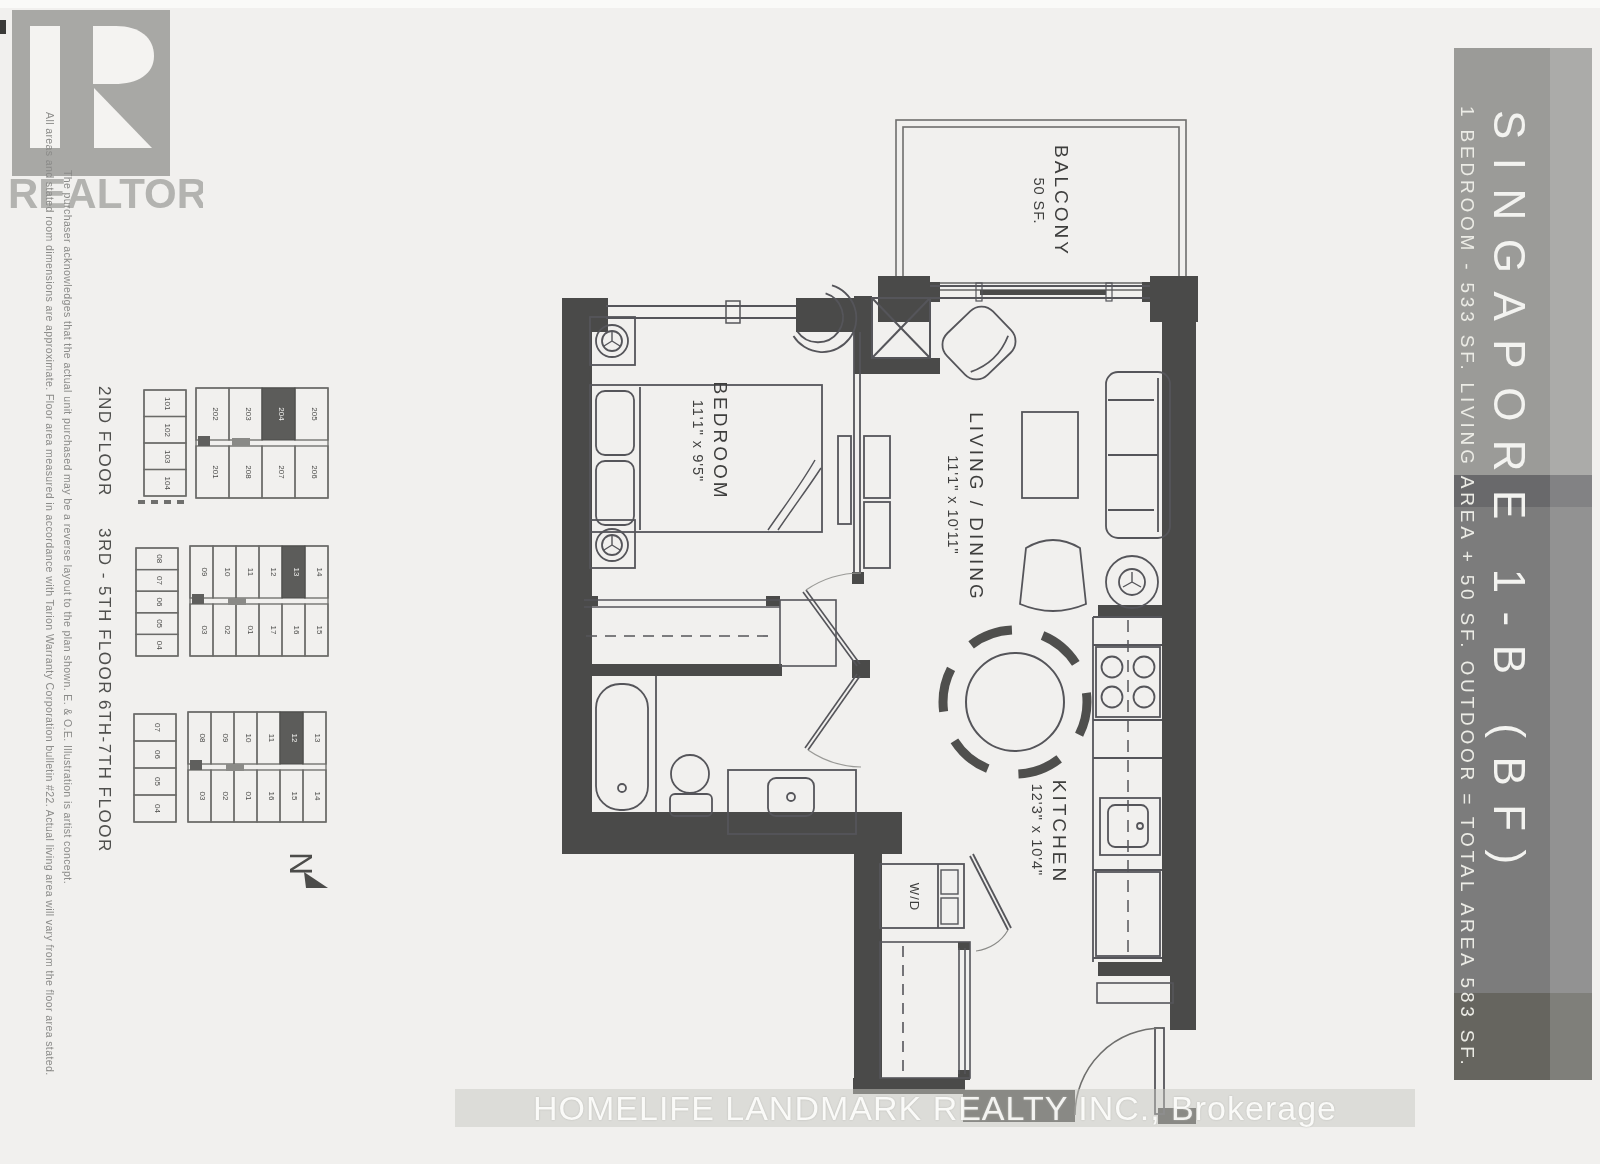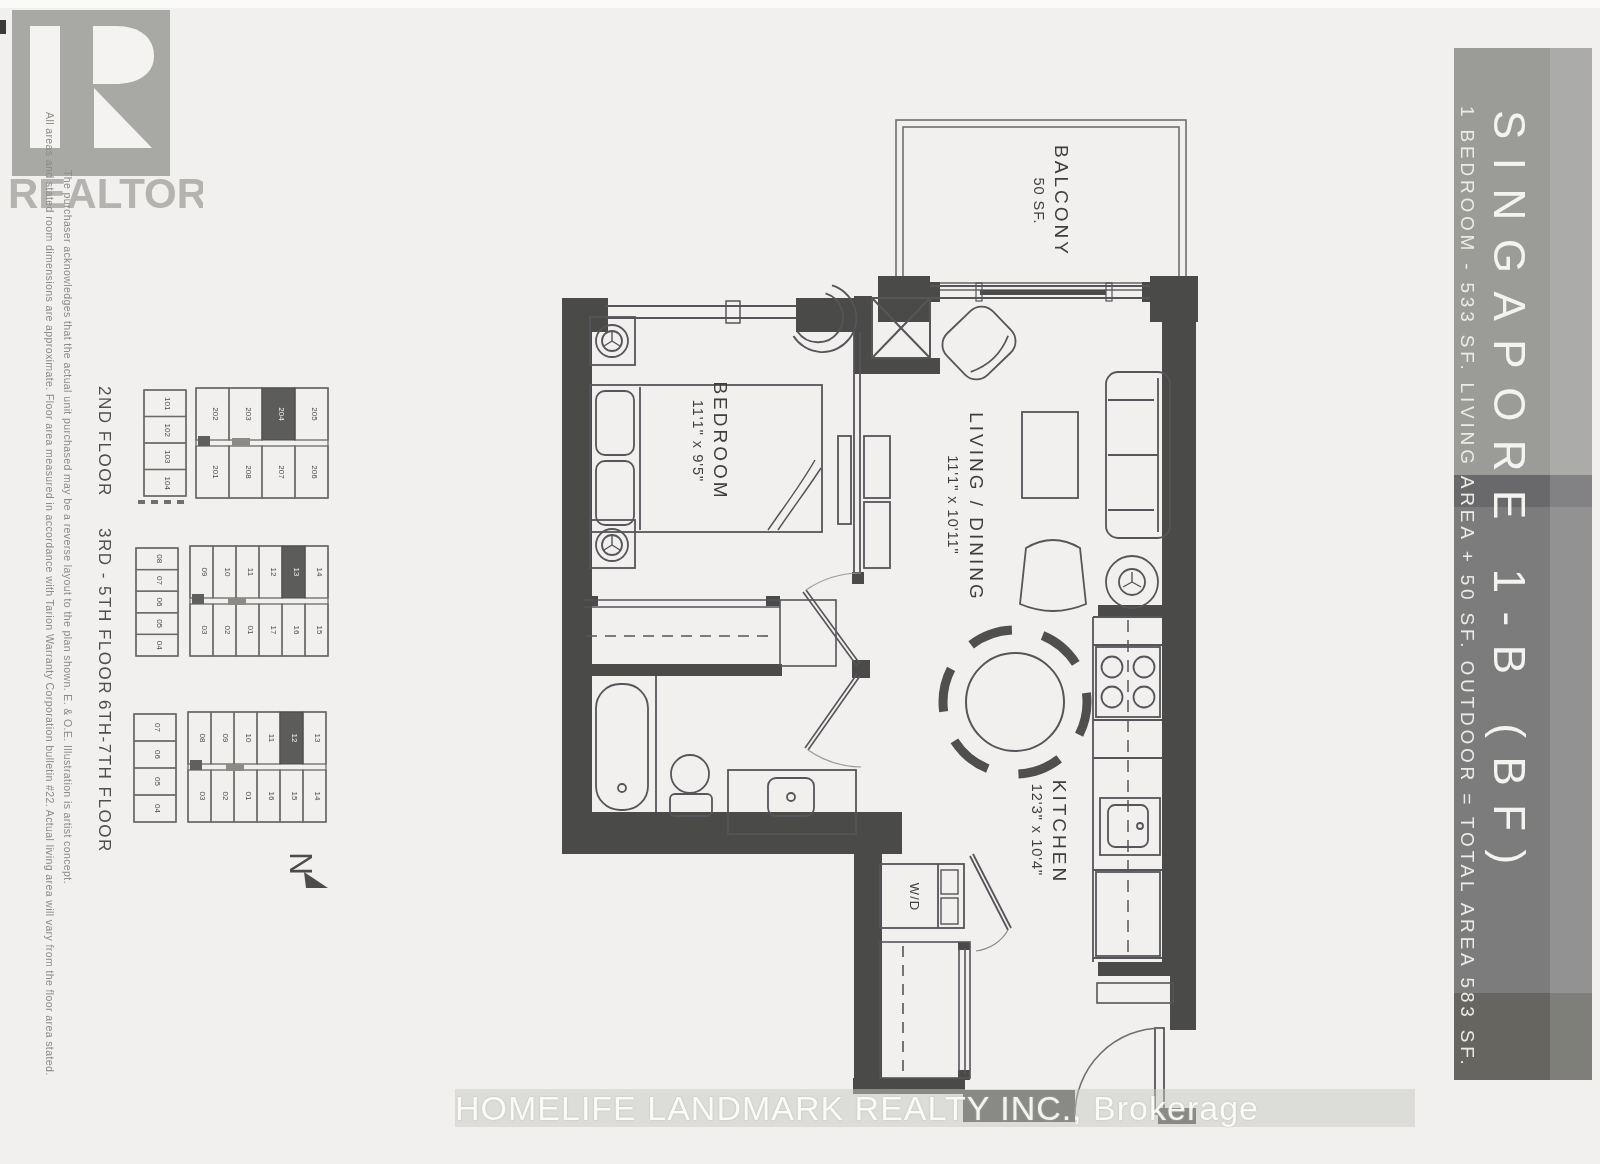--- a/index.html
+++ b/index.html
@@ -13,21 +13,21 @@
   .floor-label{position:absolute;color:#4f4f4d;font-size:17px;letter-spacing:1.5px;}
   
   #banner{position:absolute;left:1454px;top:48px;width:138px;height:1032px;}
   .band{position:absolute;left:0;width:138px;}
   #banner .strip{position:absolute;left:96px;top:0;width:42px;height:1032px;background:rgba(255,255,255,.17);}
   .banner-title{position:absolute;left:30px;top:62px;color:#f3f3f0;font-size:44px;
     letter-spacing:.42em;font-weight:400;}
   .banner-sub{position:absolute;left:2px;top:58px;color:#ececе8;color:#ececе8;color:#ececeб;color:#ececE6;color:#ececе6;color:#ecece6;font-size:19px;letter-spacing:.2em;}
   
   #watermark{position:absolute;left:455px;top:1089px;width:960px;height:38px;
-    background:rgba(199,199,193,.5);display:flex;align-items:center;justify-content:flex-start;}
+    background:rgba(199,199,193,.5);display:flex;align-items:center;justify-content:center;}
   #watermark span{color:#fdfdfb;font-size:34px;letter-spacing:1px;opacity:.92;
     text-shadow:0 0 2px #b5b5b0;}
   svg text{font-family:"Liberation Sans", sans-serif;}
   .roomname{font-size:19px;letter-spacing:3px;fill:#3e3e3d;}
   .roomdim{font-size:14.5px;letter-spacing:1px;fill:#3e3e3d;}
   .kp-num{font-size:8px;fill:#4c4c4a;}
   .kp-num-hi{font-size:8px;fill:#f2f2f0;}
 </style>
 </head>
 <body>

